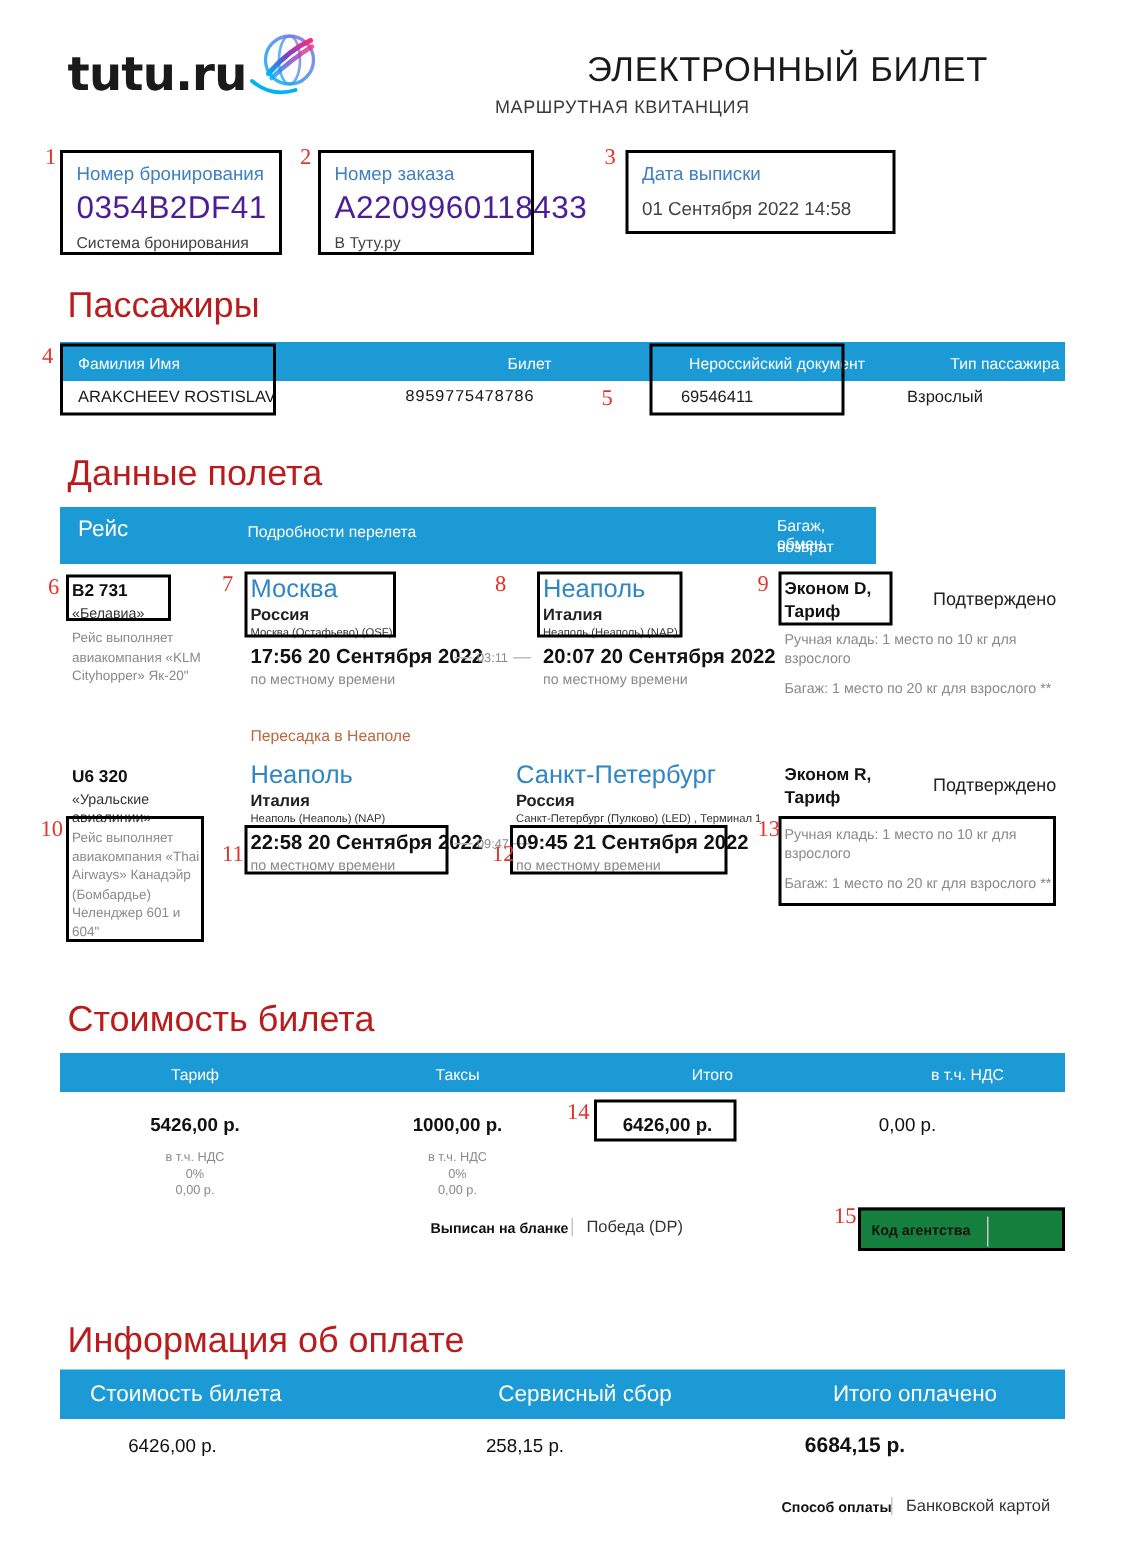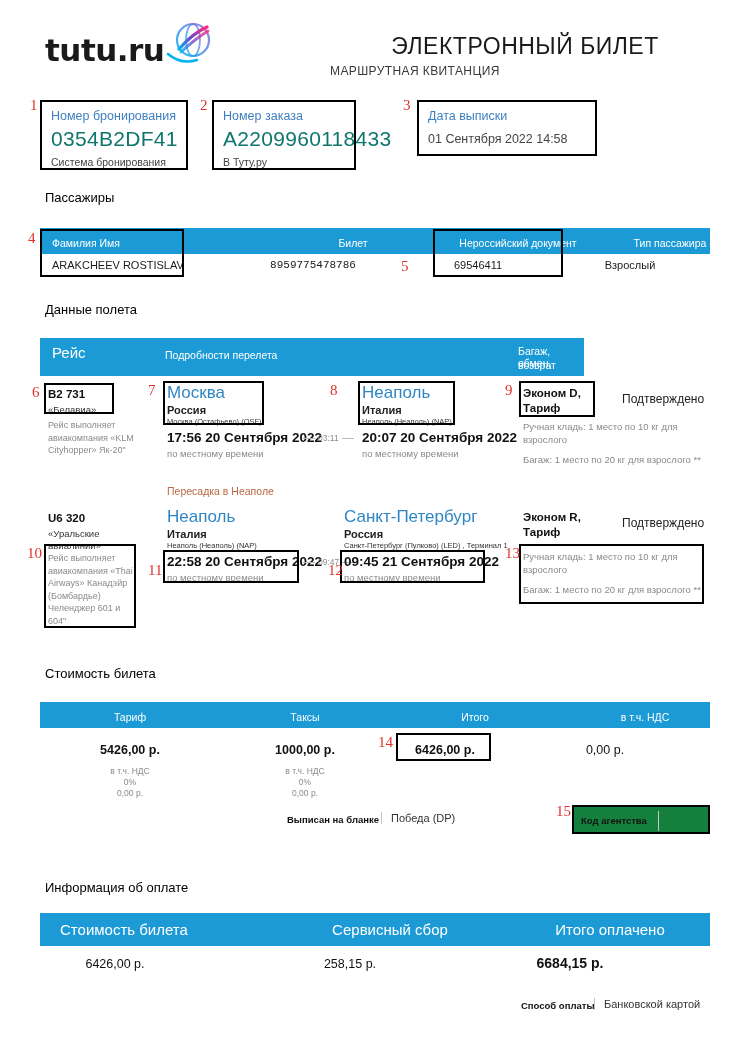--- a/index.html
+++ b/index.html
@@ -86,41 +86,41 @@
     border: 2px solid #000;
     box-sizing: border-box;
     background: #fff;
   }
   .infobox .lbl {
     color: #3f7fbf;
     font-size: 12.5px;
     padding: 7px 9px 0 9px;
   }
   .infobox .big {
-    color: #0f766e;
+    color: #4c1d95;
     font-size: 21px;
     padding: 4px 4px 0 9px;
     letter-spacing: 0.3px;
   }
   .infobox .sub {
     color: #444;
     font-size: 10.5px;
     padding: 5px 9px 6px 9px;
   }
   .datebox .val {
     color: #444;
     font-size: 12.5px;
     padding: 9px 9px 9px 9px;
   }
 
   
   .section-title {
     position: absolute;
-    color: #000000;
-    font-size: 13px;
+    color: #b91c1c;
+    font-size: 24px;
     font-weight: normal;
   }
 
   
   .thead {
     position: absolute;
     background: #1b9ad6;
     box-sizing: border-box;
   }
   .thead .cell {

